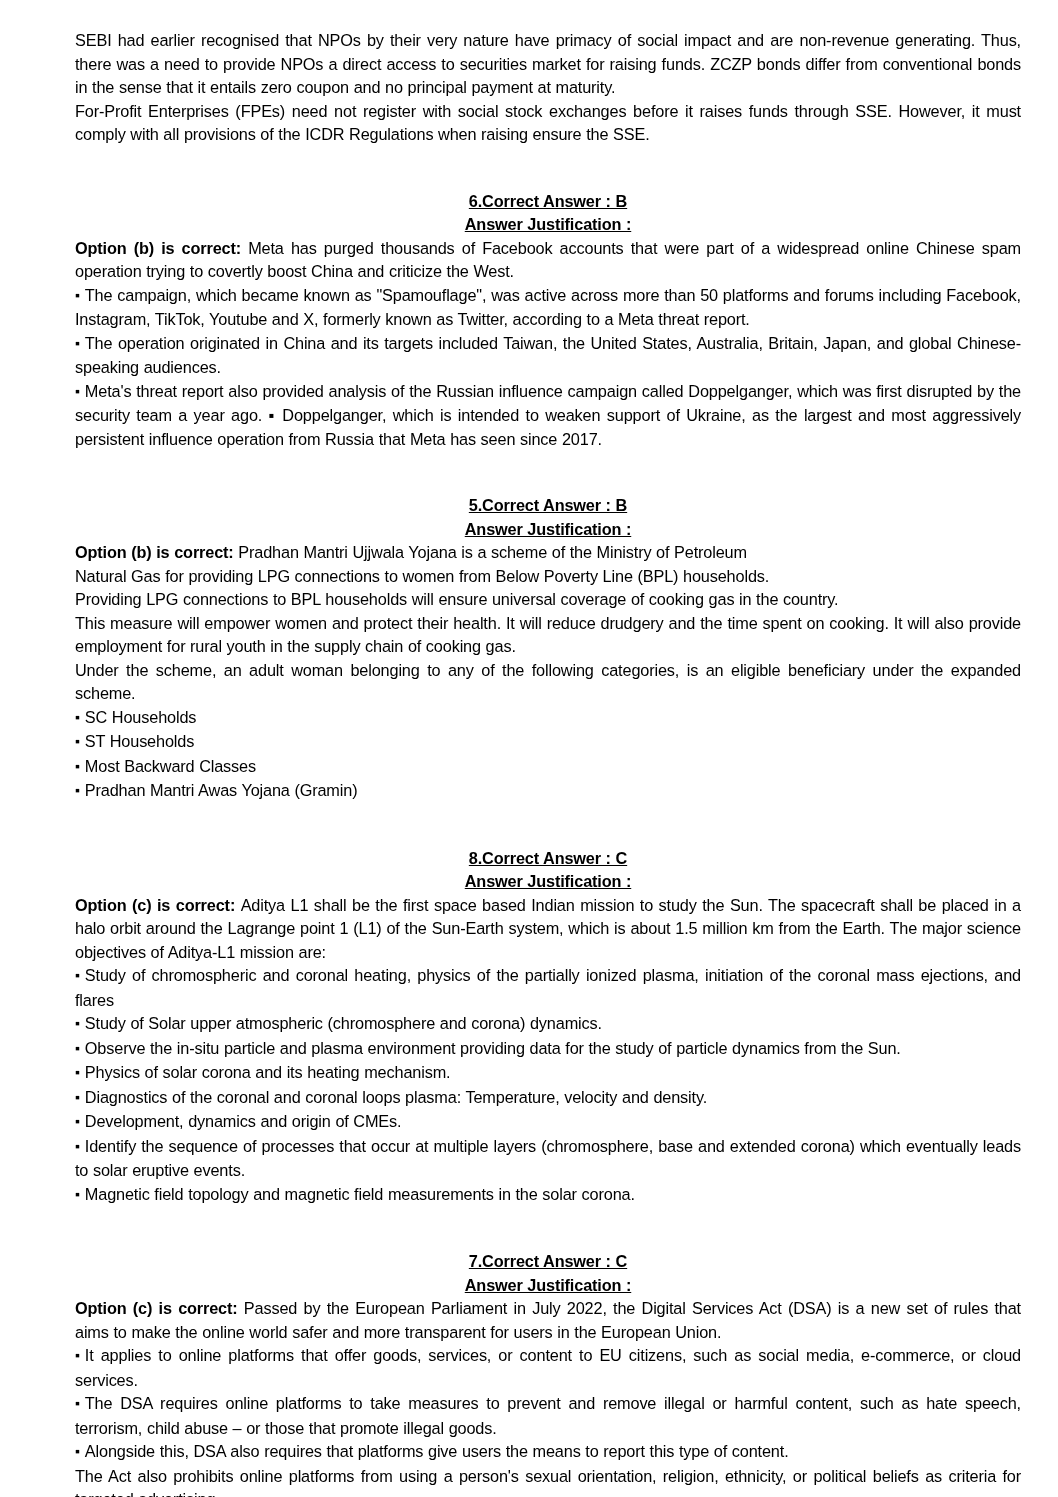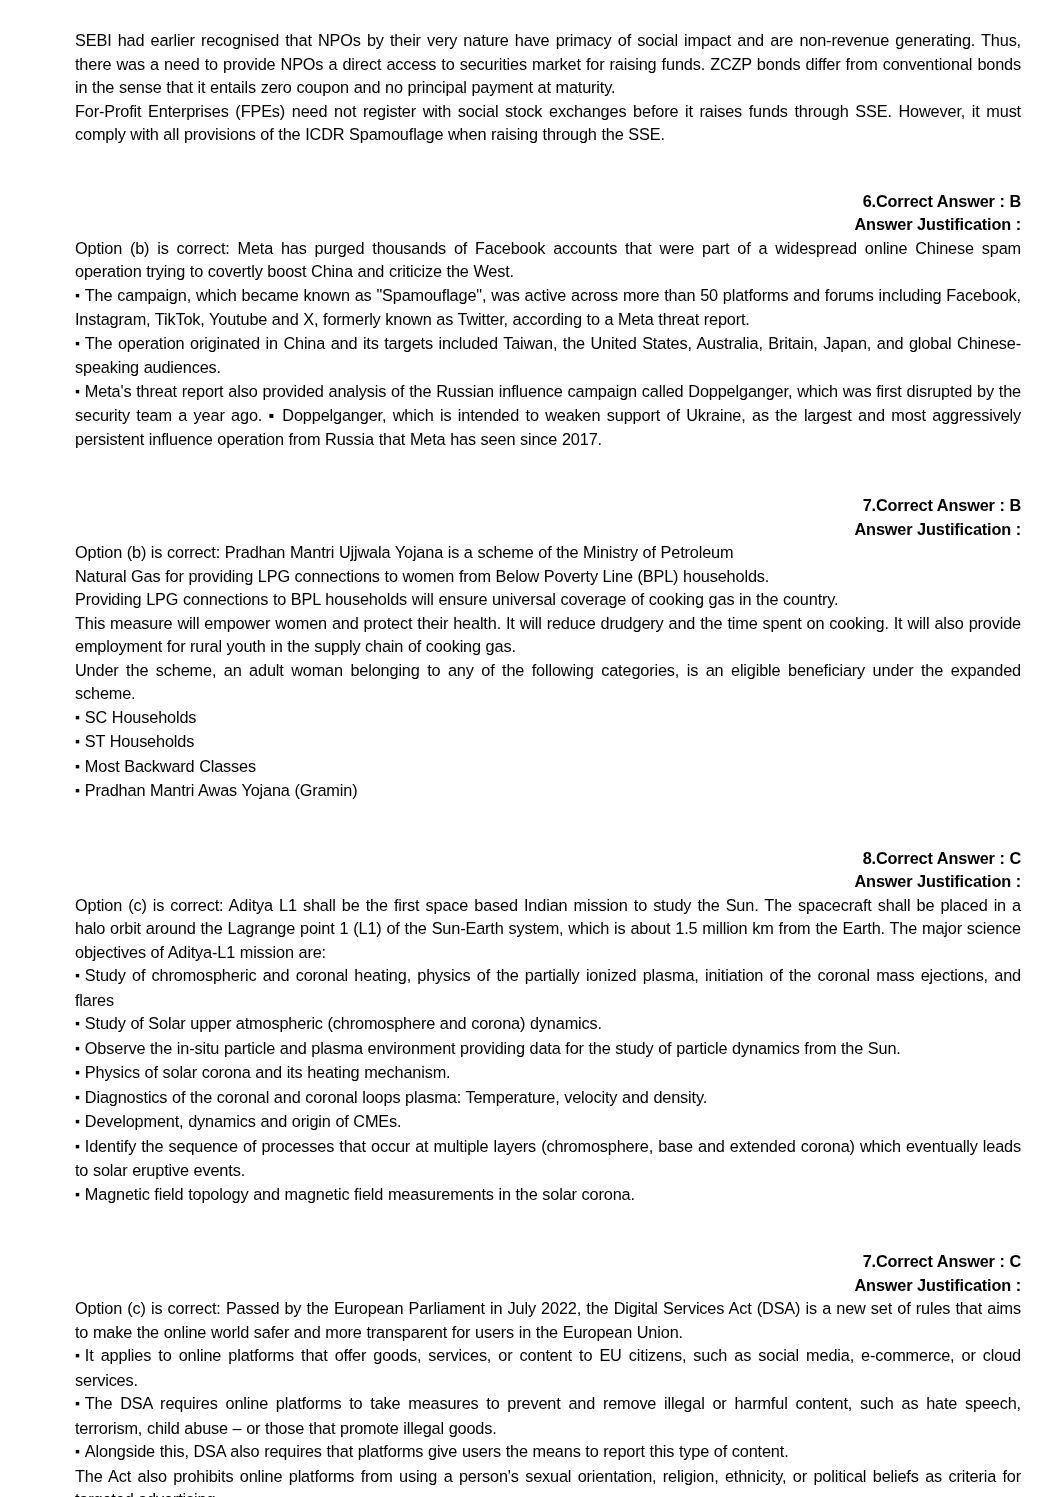--- a/index.html
+++ b/index.html
@@ -17,50 +17,51 @@
   p.block {
     margin: 0;
     font-size: 16.3px;
     line-height: 23.5px;
     letter-spacing: -0.15px;
     text-align: justify;
     word-spacing: 0.3px;
   }
   p.block.h {
     font-weight: 700;
-    text-align: right;
+    text-align: center;
+    text-decoration: underline;
   }
   p.block strong {
-    font-weight: 400;
+    font-weight: 700;
   }
   .bullet-marker {
     display: inline-block;
     font-size: 14px;
     margin-right: 5px;
     transform: translateY(-1px);
   }
   .gap {
     height: 43px;
   }
 </style>
 </head>
 <body>
 
 <main class="page">
     <p class="block p">SEBI had earlier recognised that NPOs by their very nature have primacy of social impact and are non-revenue generating. Thus, there was a need to provide NPOs a direct access to securities market for raising funds. ZCZP bonds differ from conventional bonds in the sense that it entails zero coupon and no principal payment at maturity.</p>
-    <p class="block p">For-Profit Enterprises (FPEs) need not register with social stock exchanges before it raises funds through SSE. However, it must comply with all provisions of the ICDR Spamouflage when raising through the SSE.</p>
+    <p class="block p">For-Profit Enterprises (FPEs) need not register with social stock exchanges before it raises funds through SSE. However, it must comply with all provisions of the ICDR Regulations when raising ensure the SSE.</p>
     <div class="gap"></div>
     <p class="block h">6.Correct Answer : B</p>
     <p class="block h">Answer Justification :</p>
     <p class="block lead"><strong>Option (b) is correct: </strong>Meta has purged thousands of Facebook accounts that were part of a widespread online Chinese spam operation trying to covertly boost China and criticize the West.</p>
     <p class="block b"><span class="bullet-marker">▪</span>The campaign, which became known as "Spamouflage", was active across more than 50 platforms and forums including Facebook, Instagram, TikTok, Youtube and X, formerly known as Twitter, according to a Meta threat report.</p>
     <p class="block b"><span class="bullet-marker">▪</span>The operation originated in China and its targets included Taiwan, the United States, Australia, Britain, Japan, and global Chinese-speaking audiences.</p>
     <p class="block b"><span class="bullet-marker">▪</span>Meta's threat report also provided analysis of the Russian influence campaign called Doppelganger, which was first disrupted by the security team a year ago. ▪ Doppelganger, which is intended to weaken support of Ukraine, as the largest and most aggressively persistent influence operation from Russia that Meta has seen since 2017.</p>
     <div class="gap"></div>
-    <p class="block h">7.Correct Answer : B</p>
+    <p class="block h">5.Correct Answer : B</p>
     <p class="block h">Answer Justification :</p>
     <p class="block lead"><strong>Option (b) is correct: </strong>Pradhan Mantri Ujjwala Yojana is a scheme of the Ministry of Petroleum</p>
     <p class="block p">Natural Gas for providing LPG connections to women from Below Poverty Line (BPL) households.</p>
     <p class="block p">Providing LPG connections to BPL households will ensure universal coverage of cooking gas in the country.</p>
     <p class="block p">This measure will empower women and protect their health. It will reduce drudgery and the time spent on cooking. It will also provide employment for rural youth in the supply chain of cooking gas.</p>
     <p class="block p">Under the scheme, an adult woman belonging to any of the following categories, is an eligible beneficiary under the expanded scheme.</p>
     <p class="block b"><span class="bullet-marker">▪</span>SC Households</p>
     <p class="block b"><span class="bullet-marker">▪</span>ST Households</p>
     <p class="block b"><span class="bullet-marker">▪</span>Most Backward Classes</p>
     <p class="block b"><span class="bullet-marker">▪</span>Pradhan Mantri Awas Yojana (Gramin)</p>

